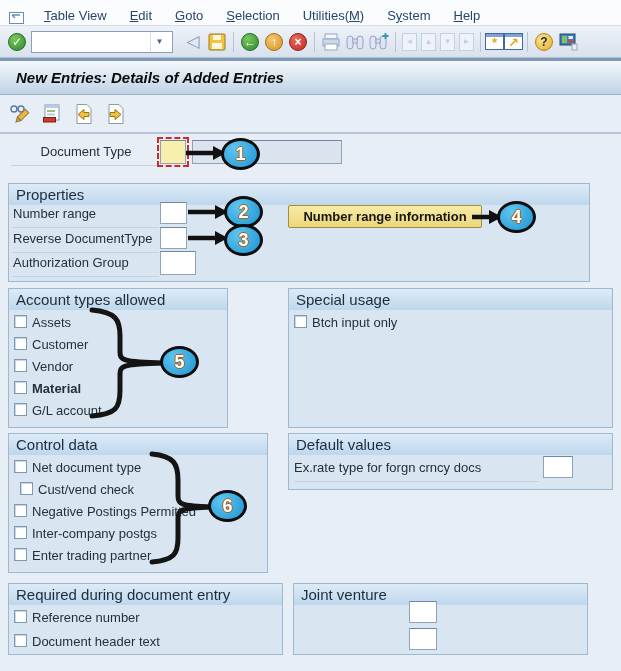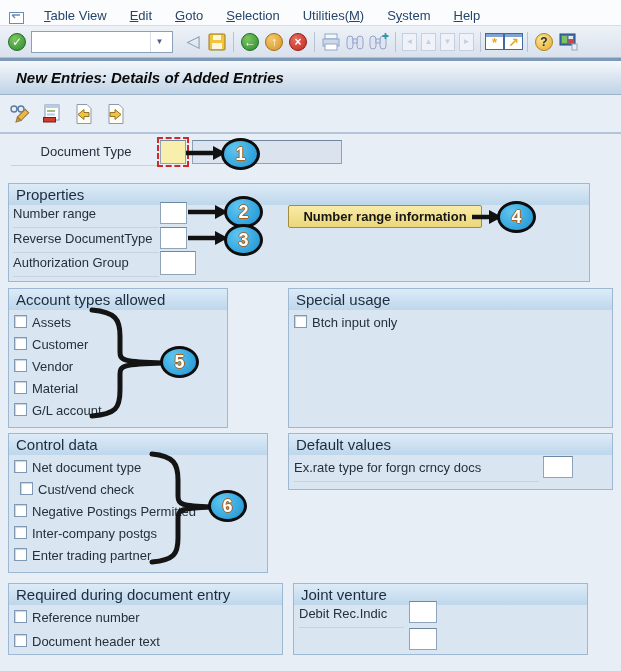--- a/index.html
+++ b/index.html
@@ -257,21 +257,21 @@
         <span class="cbl">Assets</span>
       </div>
     <div class="cbrow" style="left:5px; top:48px;">
         <span class="cb"></span>
         <span class="cbl">Customer</span>
       </div>
     <div class="cbrow" style="left:5px; top:70px;">
         <span class="cb"></span>
         <span class="cbl">Vendor</span>
       </div>
-    <div class="cbrow" style="left:5px; top:92px;">
+    <div class="cbrow" style="left:5px; top:92px;font-weight:bold;">
         <span class="cb"></span>
         <span class="cbl">Material</span>
       </div>
     <div class="cbrow" style="left:5px; top:114px;">
         <span class="cb"></span>
         <span class="cbl">G/L account</span>
       </div>
   </div>
 
   <div class="group" style="left:288px; top:288px; width:325px; height:140px;">
@@ -319,21 +319,20 @@
         <span class="cbl">Reference number</span>
       </div>
     <div class="cbrow" style="left:5px; top:50px;">
         <span class="cb"></span>
         <span class="cbl">Document header text</span>
       </div>
   </div>
 
   <div class="group" style="left:293px; top:583px; width:295px; height:72px;">
     <div class="ghead">Joint venture</div>
-    <div class="flabel" style="left:5px; top:22px; width:105px;">Debit Rec.Indic</div>
   </div>
   <input class="inp" style="left: 409px; top: 601px; width: 28px; height: 22px;">
   <input class="inp" style="left: 409px; top: 628px; width: 28px; height: 22px;">
 
   <svg class="arr" style="left:186px; top:145px;" width="40" height="16">
     <line x1="0" y1="8" x2="29" y2="8" stroke="#111" stroke-width="4.5"></line>
       <polygon points="27,1 40,8 27,15" fill="#111"></polygon>
   </svg>
   <div class="ann" style="left:221px; top:138px;">1</div>
 

